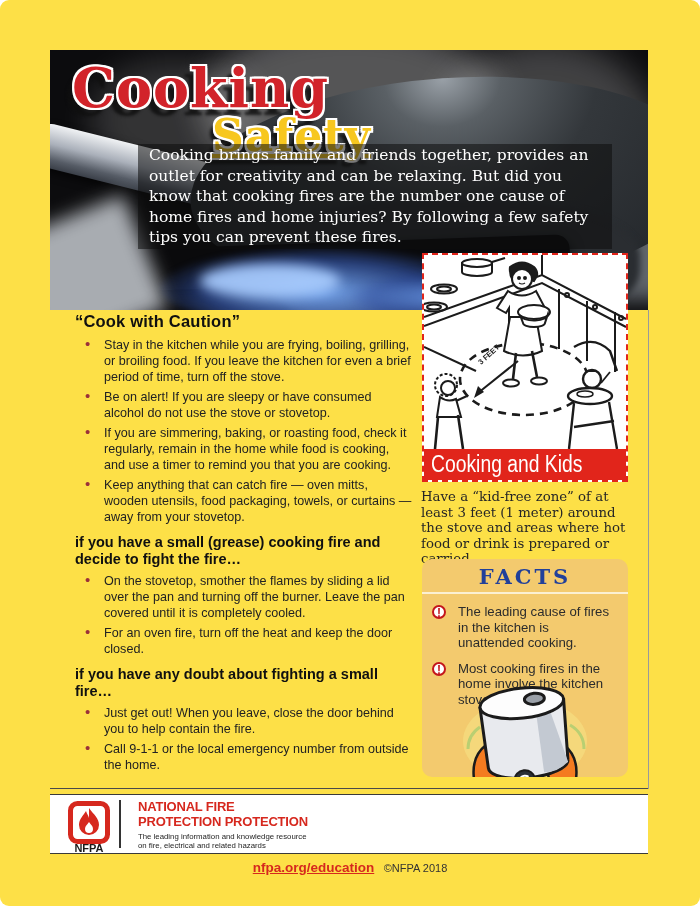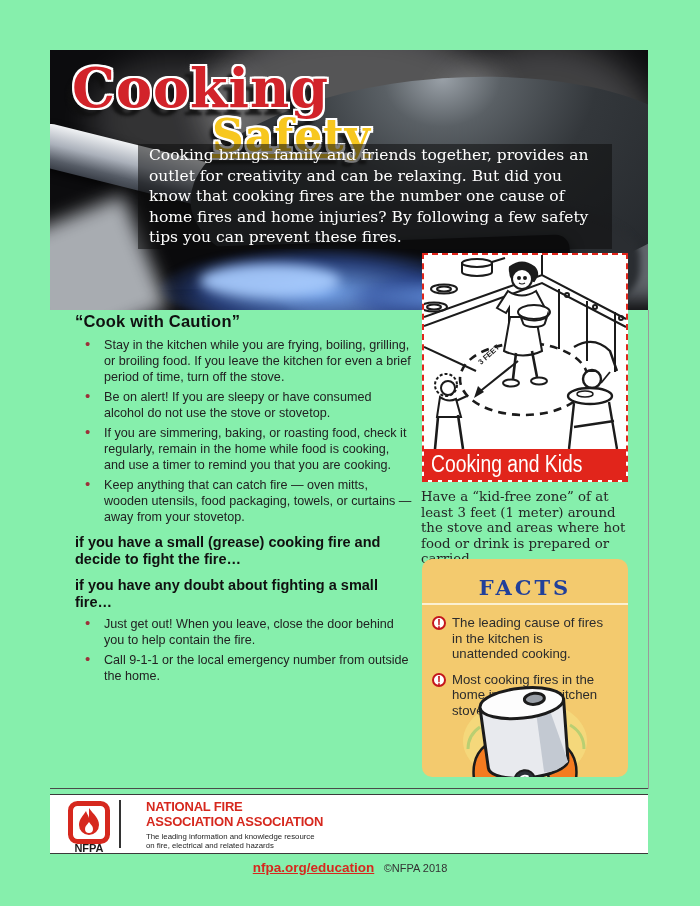--- a/index.html
+++ b/index.html
@@ -2,21 +2,21 @@
 <html style="--accent_red: #e1251b; --title_red: #d2232a; --title_yellow: #f7c71f; --facts_bg: #f3ca6e; --facts_heading_blue: #21409a; --bullet_maroon: #9b3139; --nfpa_red: #d6281e; --flame_blue: #5b8ce0;"><head>
 <meta charset="utf-8">
 <style>
   :root{
     --accent_red:#e1251b; --title_red:#d2232a; --title_yellow:#f7c71f;
     --facts_bg:#f3ca6e; --facts_heading_blue:#21409a; --bullet_maroon:#9b3139;
     --nfpa_red:#d6281e; --flame_blue:#5b8ce0; --ink:#222222;
   }
   *{margin:0;padding:0;box-sizing:border-box;}
   body{background:#ffffff;font-family:"Liberation Sans",sans-serif;}
-  #page{position:relative;width:700px;height:906px;background:#86efac;overflow:hidden;margin:0 auto;}
+  #page{position:relative;width:700px;height:906px;background:#fde047;overflow:hidden;margin:0 auto;border-radius:9px;}
 
   
   .photo{position:absolute;left:50px;top:50px;width:598px;height:260px;background:#0c0c0e;overflow:hidden;}
   .steam{position:absolute;border-radius:50%;filter:blur(16px);}
   .steam.s1{left:150px;top:-30px;width:300px;height:170px;background:rgba(255,255,255,.30);}
   .steam.s2{left:380px;top:-10px;width:230px;height:210px;background:rgba(255,255,255,.22);}
   .steam.s3{left:40px;top:10px;width:170px;height:120px;background:rgba(255,255,255,.16);}
   .band{position:absolute;left:290px;top:175px;width:330px;height:75px;background:#7d838a;filter:blur(10px);opacity:.75;}
   .pan{position:absolute;left:140px;top:28px;width:520px;height:215px;border-radius:50%;
        background:radial-gradient(ellipse at 50% 0%, #9aa1a8 0%, #5a6065 16%, #33373b 42%, #1f2226 100%);
@@ -57,37 +57,37 @@
   .kids-banner{position:absolute;left:0;bottom:0;width:202px;height:31px;background:var(--accent_red);color:#fff;
     font-size:23px;line-height:30px;padding-left:7px;white-space:nowrap;transform-origin:left;}
   .kids-banner span{display:inline-block;transform:scaleX(.84);transform-origin:left;}
   .kids-caption{position:absolute;left:421px;top:489px;width:214px;font-family:"DejaVu Serif","Liberation Serif",serif;
     font-size:13.3px;line-height:15.6px;color:#262626;}
 
   
   .facts-box{position:absolute;left:422px;top:559px;width:206px;height:218px;background:var(--facts_bg);
     border-radius:10px;overflow:hidden;}
   .facts-title{text-align:center;font-family:"DejaVu Serif","Liberation Serif",serif;font-weight:bold;
-    font-size:21px;letter-spacing:3px;color:var(--facts_heading_blue);padding-top:16px;}
+    font-size:21px;letter-spacing:3px;color:var(--facts_heading_blue);padding-top:5px;}
   .facts-rule{border:none;border-top:2px solid #fbf0d2;margin-top:3px;}
   .fact{display:flex;align-items:flex-start;padding:10px 8px 0 10px;}
   .fact:first-of-type{padding-top:8px;}
   .excl-icon{flex:0 0 auto;width:14px;height:14px;border:2px solid #c4161c;border-radius:50%;background:#fff;
     color:#c4161c;font-weight:bold;font-size:12px;line-height:13px;text-align:center;margin-top:1px;}
-  .fact p{width:160px;font-size:13.2px;line-height:15.5px;color:#2c2c2c;margin-left:6px;}
+  .fact p{width:160px;font-size:13.2px;line-height:15.5px;color:#2c2c2c;margin-left:12px;}
   .pot-wrap{position:absolute;left:28px;top:120px;width:150px;height:110px;}
 
   
   .right-line{position:absolute;left:648px;top:310px;width:1px;height:479px;background:#9a9a9a;}
   .foot-rule{position:absolute;left:50px;top:788px;width:598px;height:1px;background:#4a4a4a;}
   .footer-bar{position:absolute;left:50px;top:794px;width:598px;height:60px;background:#fff;
     border-top:1.5px solid #3a3a3a;border-bottom:1.5px solid #3a3a3a;}
   .nfpa-logo{position:absolute;left:17px;top:6px;}
   .logo-divider{position:absolute;left:69px;top:5px;width:1.5px;height:48px;background:#333;}
-  .org{position:absolute;left:96px;top:5px;}
+  .org{position:absolute;left:88px;top:5px;}
   .org .name{color:var(--nfpa_red);font-weight:bold;font-size:13px;line-height:14.5px;letter-spacing:-.2px;}
   .org .tag{font-size:7.8px;line-height:9.5px;color:#1d1d1d;margin-top:2.5px;}
   .credit{position:absolute;left:0;top:858px;width:700px;text-align:center;}
   .credit .url{color:var(--nfpa_red);font-weight:bold;font-size:13.5px;text-decoration:underline;}
   .credit .copy{color:#333;font-size:11px;margin-left:5px;text-align:right;}
 </style>
 </head>
 <body>
 
 <div id="page">
@@ -113,20 +113,24 @@
 
   <div class="left-col">
     <h2>“Cook with Caution”</h2>
     <ul>
       <li>Stay in the kitchen while you are frying, boiling, grilling, or broiling food. If you leave the kitchen for even a brief period of time, turn off the stove.</li>
       <li>Be on alert! If you are sleepy or have consumed alcohol do not use the stove or stovetop.</li>
       <li>If you are simmering, baking, or roasting food, check it regularly, remain in the home while food is cooking, and use a timer to remind you that you are cooking.</li>
       <li>Keep anything that can catch fire — oven mitts, wooden utensils, food packaging, towels, or curtains — away from your stovetop.</li>
     </ul>
     <h3>if you have a small (grease) cooking fire and decide to fight the fire…</h3>
+    <ul>
+      <li>On the stovetop, smother the flames by sliding a lid over the pan and turning off the burner. Leave the pan covered until it is completely cooled.</li>
+      <li>For an oven fire, turn off the heat and keep the door closed.</li>
+    </ul>
     <h3>if you have any doubt about fighting a small fire…</h3>
     <ul>
       <li>Just get out! When you leave, close the door behind you to help contain the fire.</li>
       <li>Call 9-1-1 or the local emergency number from outside the home.</li>
     </ul>
   </div>
 
   <div class="kids-box">
     <svg width="202" height="194" viewBox="0 0 202 194">
       <g fill="none" stroke="#1b1b1b" stroke-width="2">
@@ -235,21 +239,21 @@
       <svg width="46" height="52" viewBox="0 0 46 52">
         <rect x="3.5" y="2.5" width="37" height="38" rx="7" fill="none" stroke="#d6281e" stroke-width="5"></rect>
         <path d="M22 7 c5 7 10 10 10 17 a10 10 0 0 1 -20 0 c0 -6 4 -9 7 -14 c1 3 2 4 3 7 z" fill="#d6281e"></path>
         <path d="M22 21 c2 3 4 4 4 7 a4 4 0 0 1 -8 0 c0 -3 2 -4 4 -7 z" fill="#ffffff"></path>
         <text x="22" y="51" text-anchor="middle" font-size="11" font-weight="bold" fill="#1b1b1b" font-family="Liberation Sans, sans-serif">NFPA</text>
       </svg>
     </div>
     <div class="logo-divider"></div>
     <div class="org">
       <div class="name">NATIONAL FIRE</div>
-      <div class="name">ASSOCIATION ASSOCIATION</div>
+      <div class="name">PROTECTION PROTECTION</div>
       <div class="tag">
         <div>The leading information and knowledge resource</div>
         <div>on fire, electrical and related hazards</div>
       </div>
     </div>
   </div>
 
   <div class="credit">
     <span class="url">nfpa.org/education</span>
     <span class="copy">©NFPA 2018</span>

